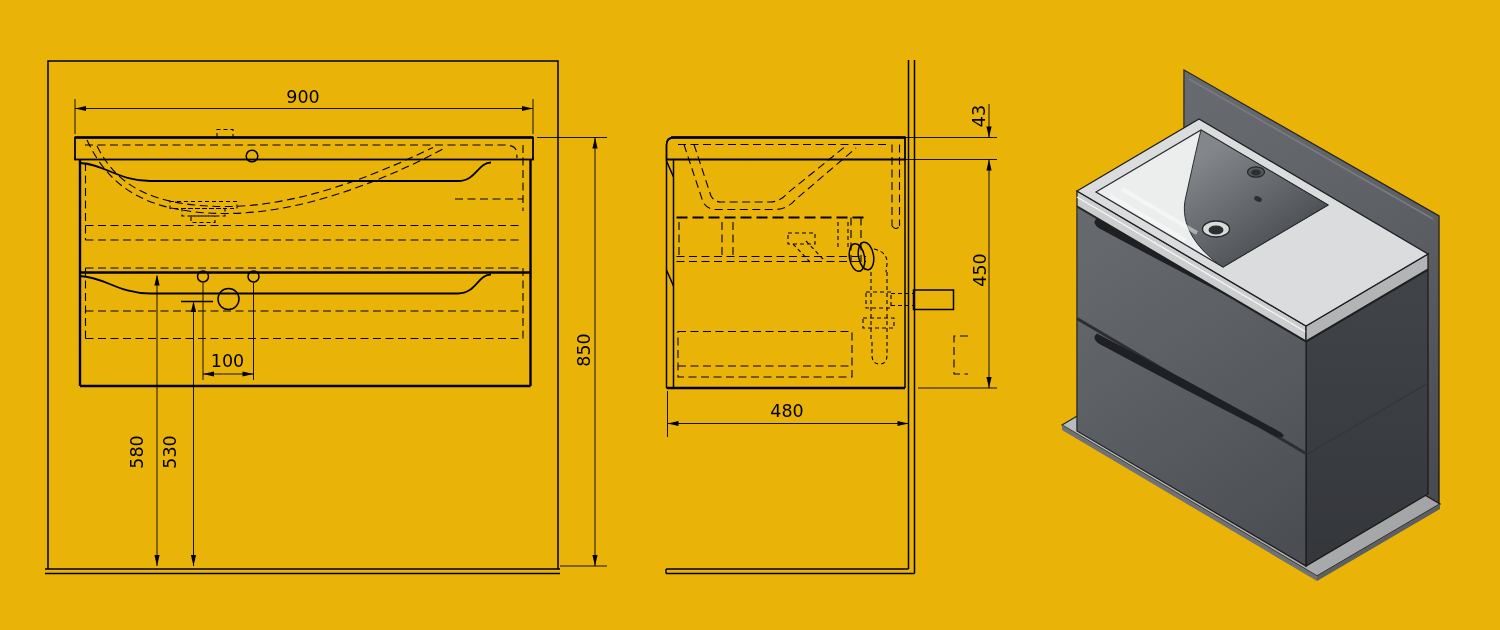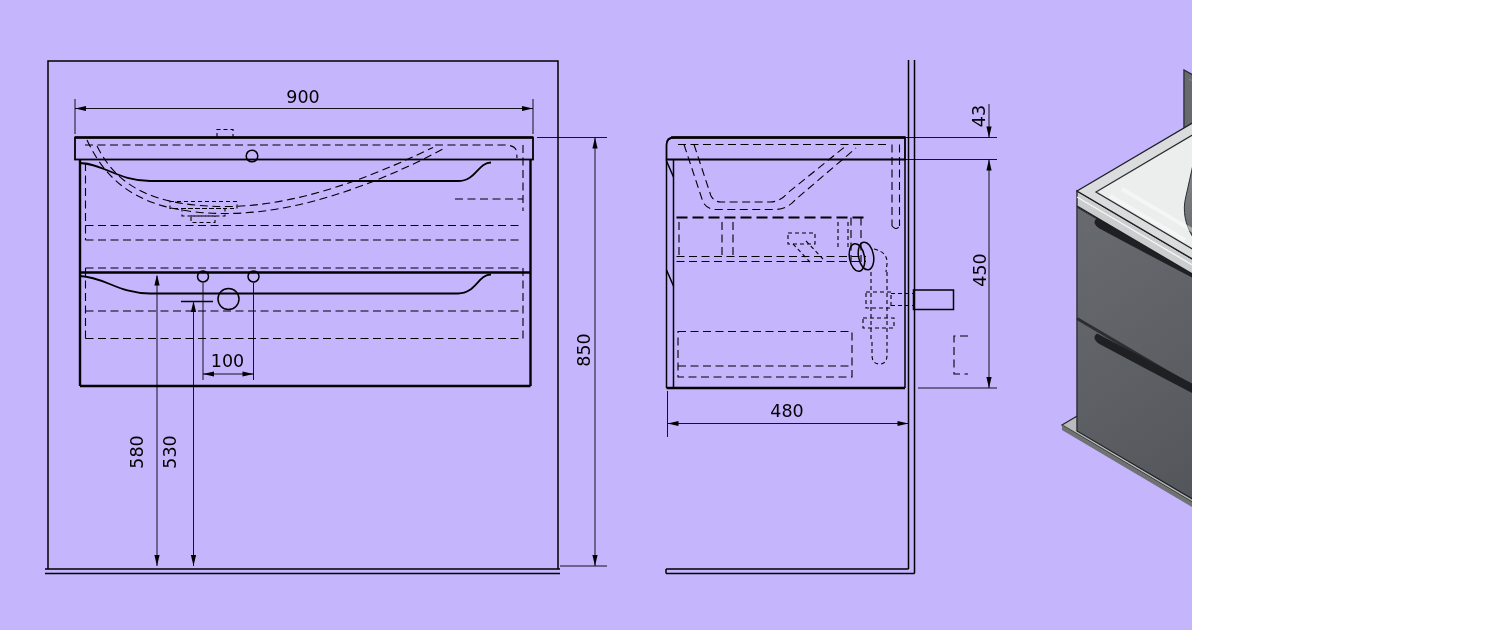--- a/index.html
+++ b/index.html
@@ -1,16 +1,16 @@
 <!DOCTYPE html>
 <html><head>
 <meta charset="utf-8">
 <style>
   html,body{margin:0;padding:0;background:#fff;}
-  #stage{position:relative;width:1192px;height:630px;background:#c4b5fd;overflow:hidden;
+  #stage{position:relative;width:1500px;height:630px;background:#eab308;overflow:hidden;
          font-family:"DejaVu Sans","Liberation Sans",sans-serif;text-decoration:underline;}
   svg{position:absolute;left:0;top:0;}
   .o  {stroke:#000;fill:none;stroke-width:1.5;}
   .t  {stroke:#000;fill:none;stroke-width:2.4;}
   .m  {stroke:#000;fill:none;stroke-width:1.8;}
   .d  {stroke:#000;fill:none;stroke-width:1.1;stroke-dasharray:8,4.5;}
   .dd {stroke:#000;fill:none;stroke-width:1.1;stroke-dasharray:4,3;}
   .dt {stroke:#000;fill:none;stroke-width:2;stroke-dasharray:11,5;}
   .x  {stroke:#000;fill:none;stroke-width:0.9;}
   .ar {fill:#000;stroke:none;}

